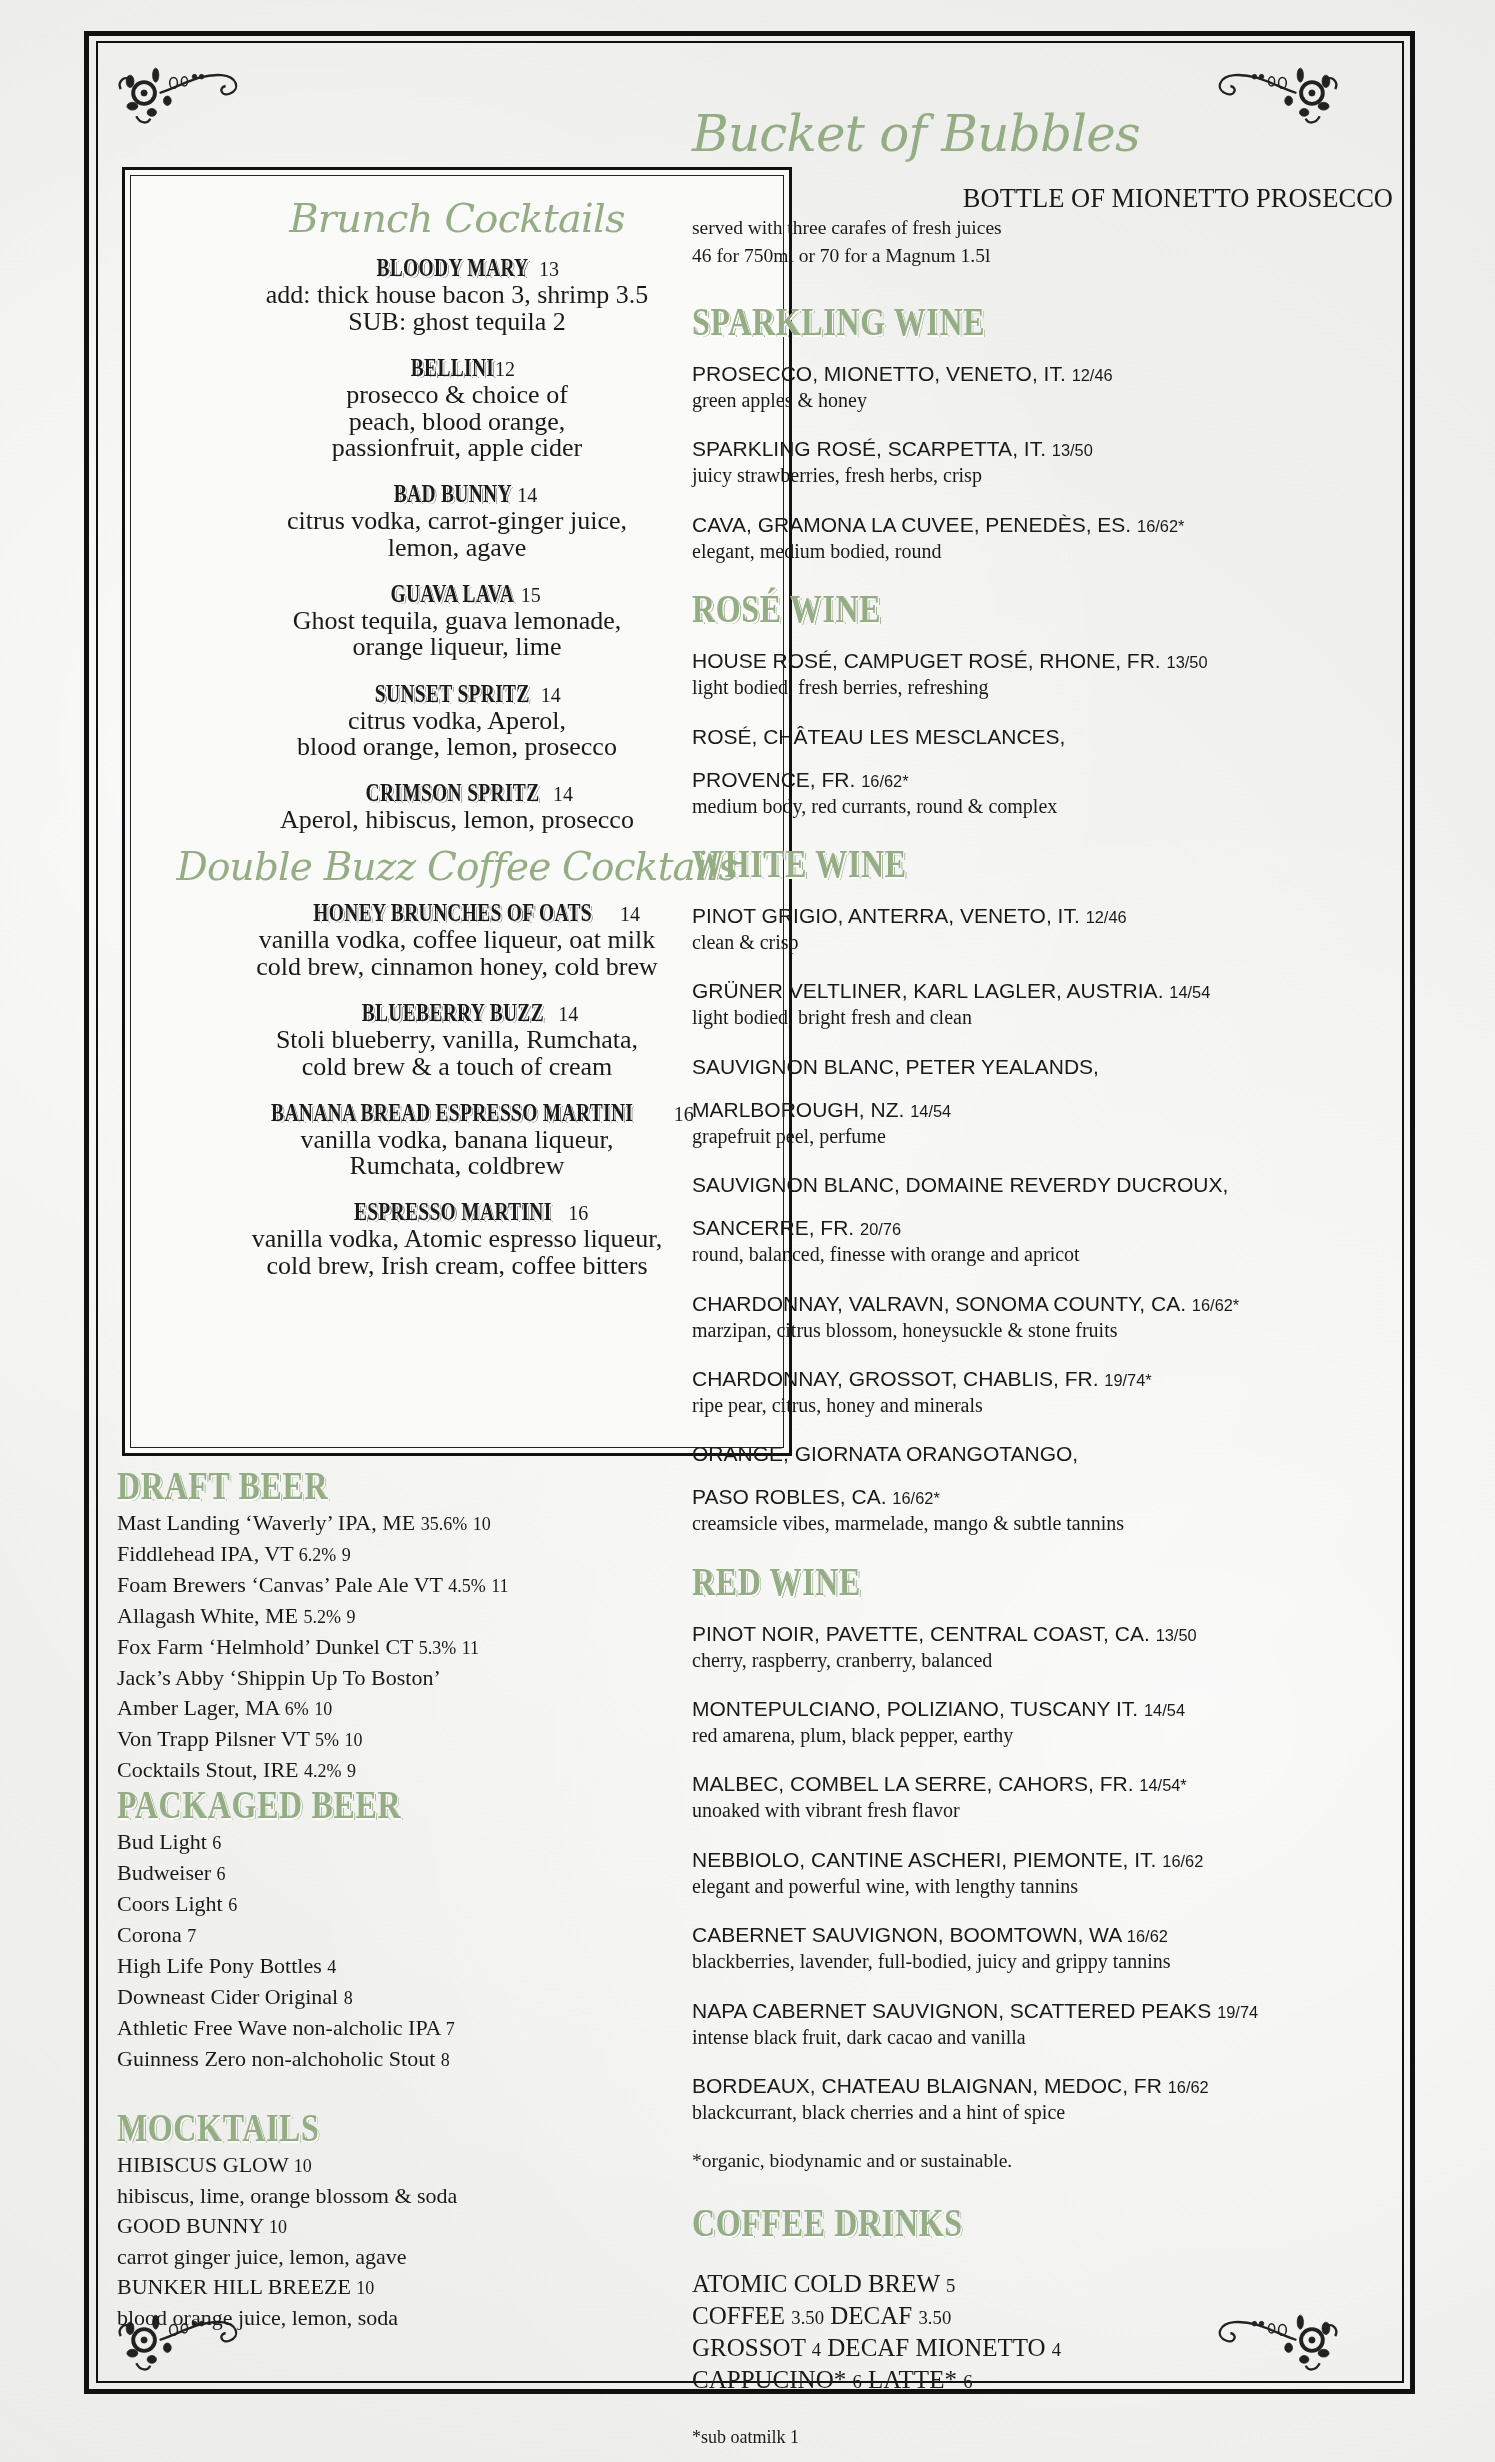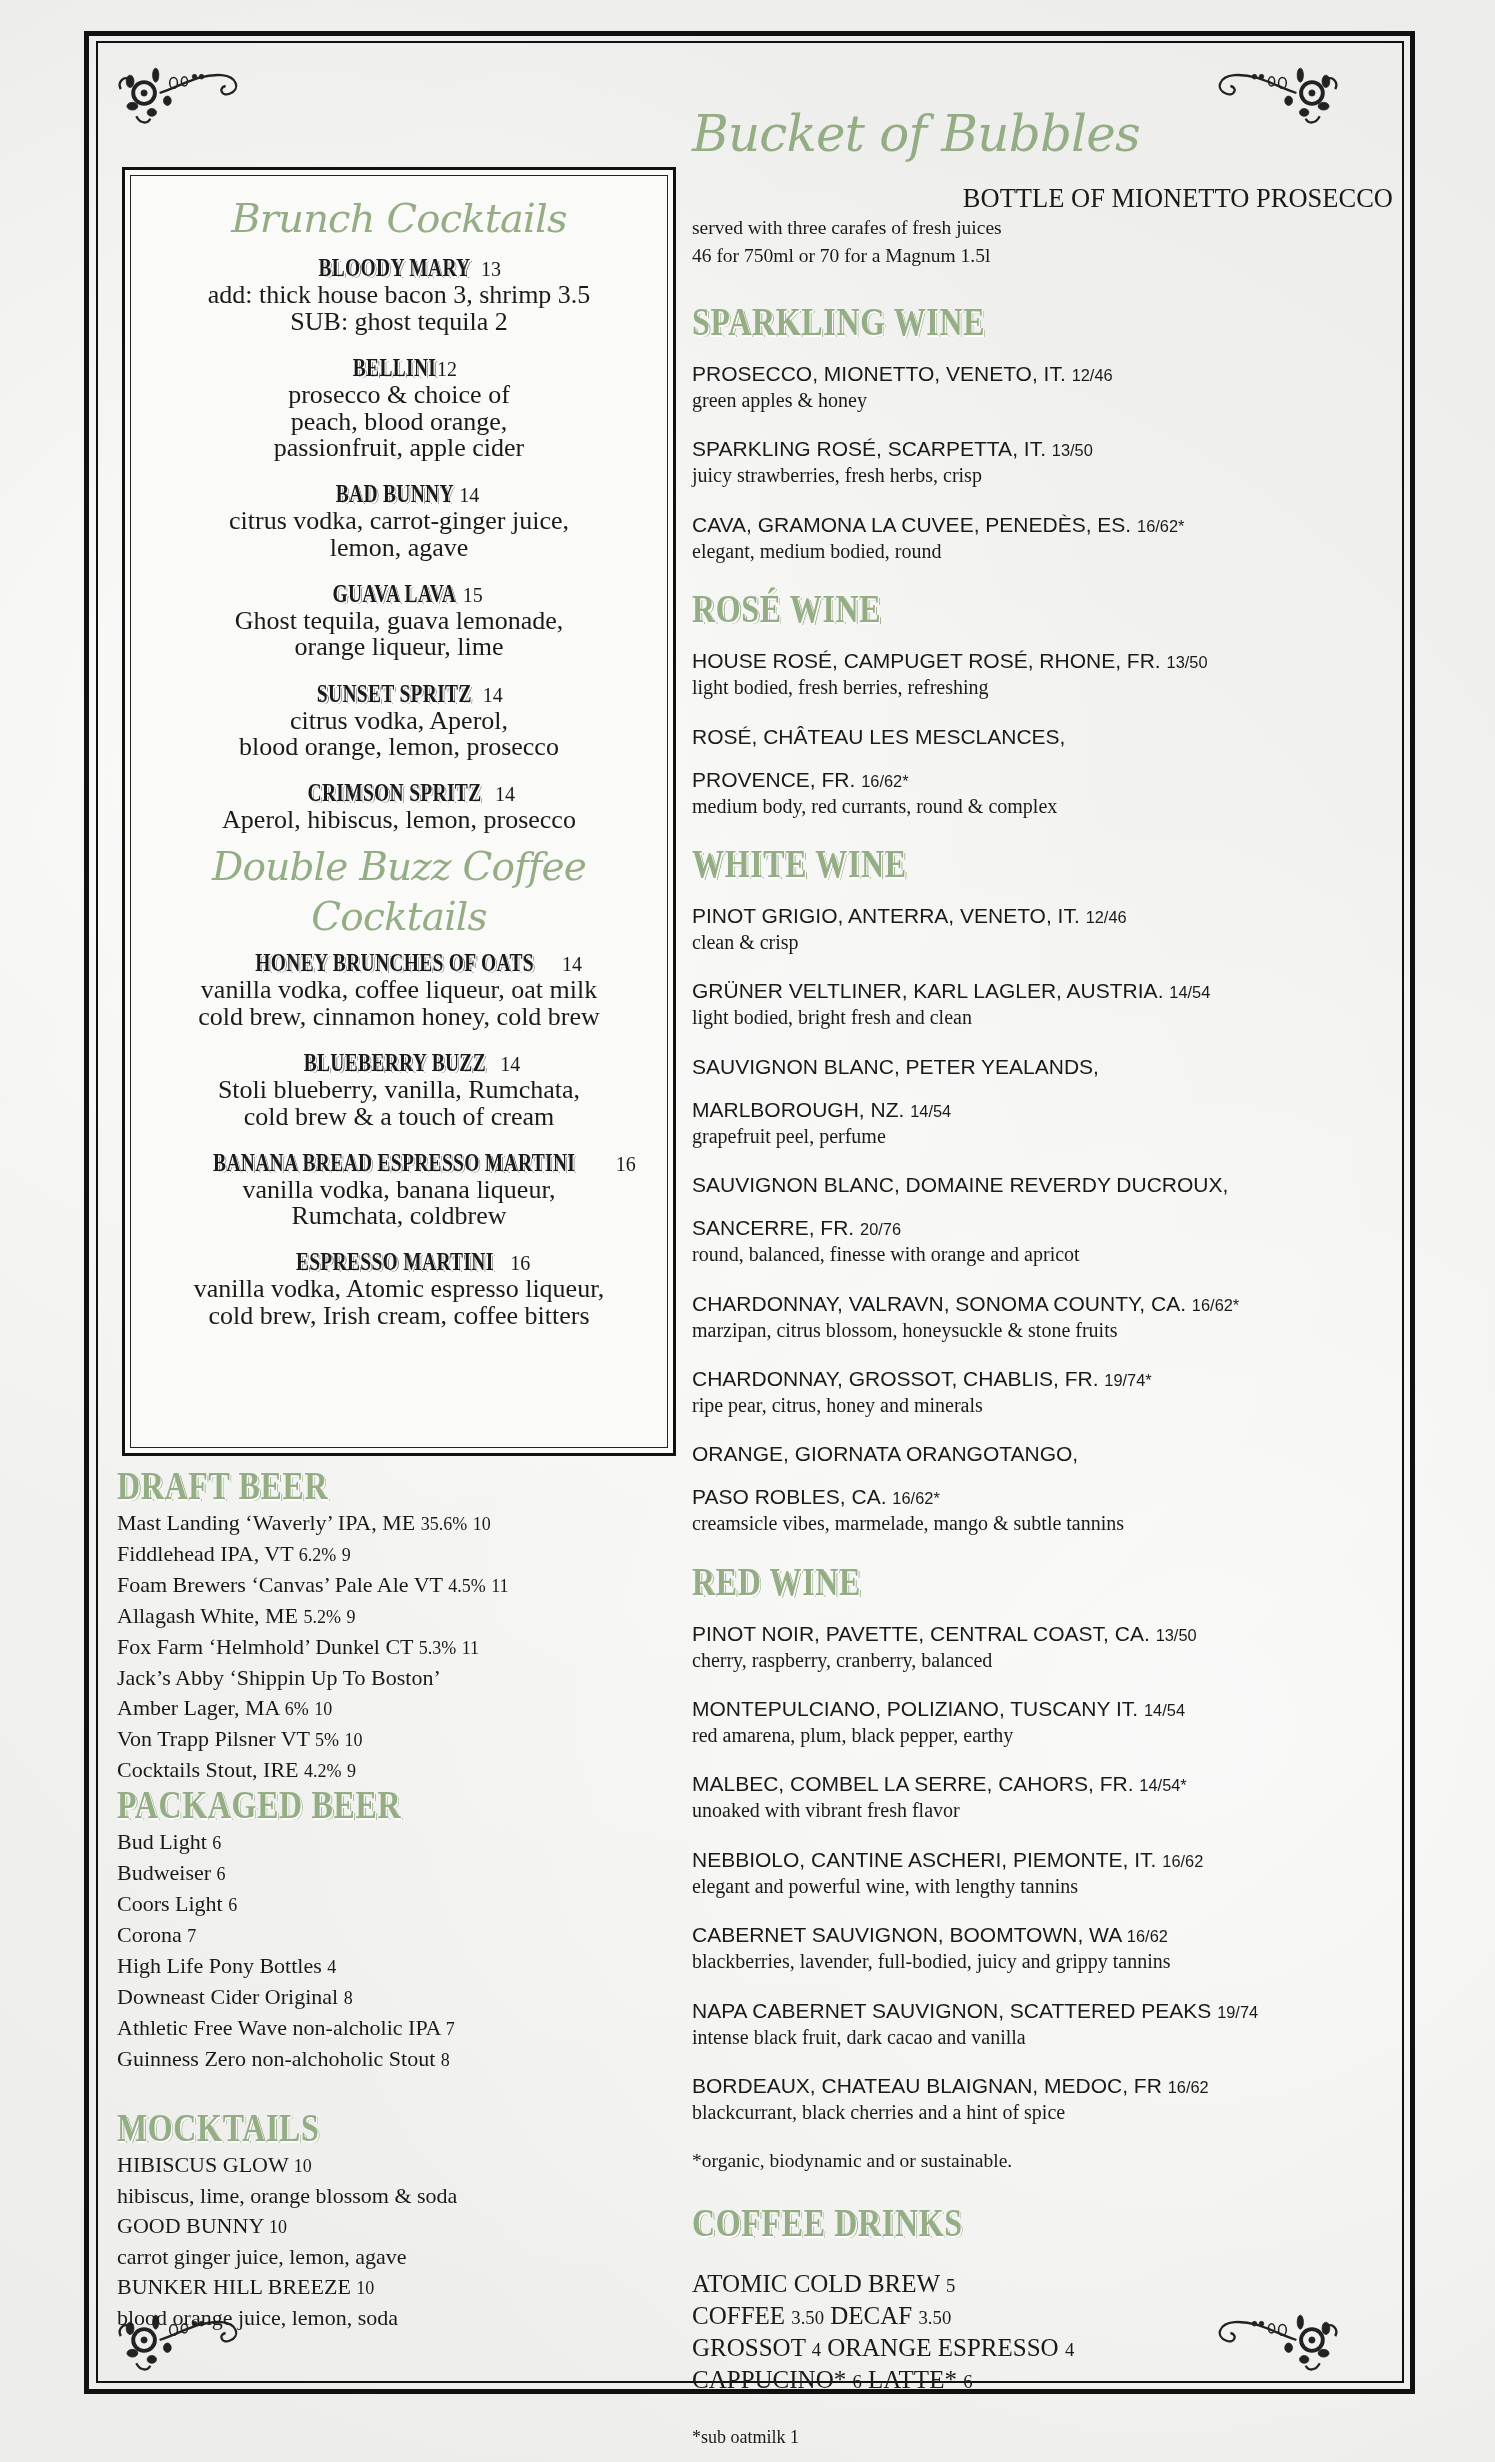--- a/index.html
+++ b/index.html
@@ -22,21 +22,21 @@
     border: 2.3px solid #111; box-sizing: border-box;
   }
   .ornament { position: absolute; width: 132px; height: 70px; }
   .ornament svg { width: 100%; height: 100%; }
   .orn-tl { left: 113px; top: 58px; }
   .orn-tr { left: 1211px; top: 58px; transform: scaleX(-1); }
   .orn-bl { left: 113px; top: 2305px; }
   .orn-br { left: 1211px; top: 2305px; transform: scaleX(-1); }
 
   .cocktail-box {
-    position: absolute; left: 122px; top: 167px; width: 554px; height: 1289px;
+    position: absolute; left: 122px; top: 167px; width: 670px; height: 1289px;
     border: 3.9px solid #111; box-sizing: border-box; background: #fafaf8; padding-left: 16px;
   }
   .cocktail-box::after {
     content: ""; position: absolute; left: 4.7px; top: 4.7px; right: 4.7px; bottom: 4.7px;
     border: 1.2px solid #222;
   }
   .box-content { position: absolute; left: 0; right: 0; top: 23.4px; text-align: center; z-index: 1; }
 
   .script {
     font-family: "DejaVu Serif", serif; font-style: italic;
@@ -367,19 +367,19 @@
           <div class="wine-desc">blackcurrant, black cherries and a hint of spice</div>
         </div>
       </div>
     <div class="note">*organic, biodynamic and or sustainable.</div>
   </div>
   <div class="section" style="margin-top:28px">
     <div class="slab">COFFEE DRINKS</div>
     <div id="coffee-list" style="margin-top:23.4px">
         <div class="coffee-line"><span>ATOMIC COLD BREW</span> <span class="price">5</span></div>
         <div class="coffee-line"><span>COFFEE</span> <span class="price">3.50</span> <span>DECAF</span> <span class="price">3.50</span></div>
-        <div class="coffee-line"><span>GROSSOT</span> <span class="price">4</span> <span>ORANGE ESPRESSO</span> <span class="price">4</span></div>
+        <div class="coffee-line"><span>GROSSOT</span> <span class="price">4</span> <span>DECAF MIONETTO</span> <span class="price">4</span></div>
         <div class="coffee-line"><span>CAPPUCINO*</span> <span class="price">6</span> <span>LATTE*</span> <span class="price">6</span></div>
       </div>
     <div class="note" style="margin-top:28px;font-size:18px">*sub oatmilk 1</div>
   </div>
 </div>
 
 
 </body></html>

